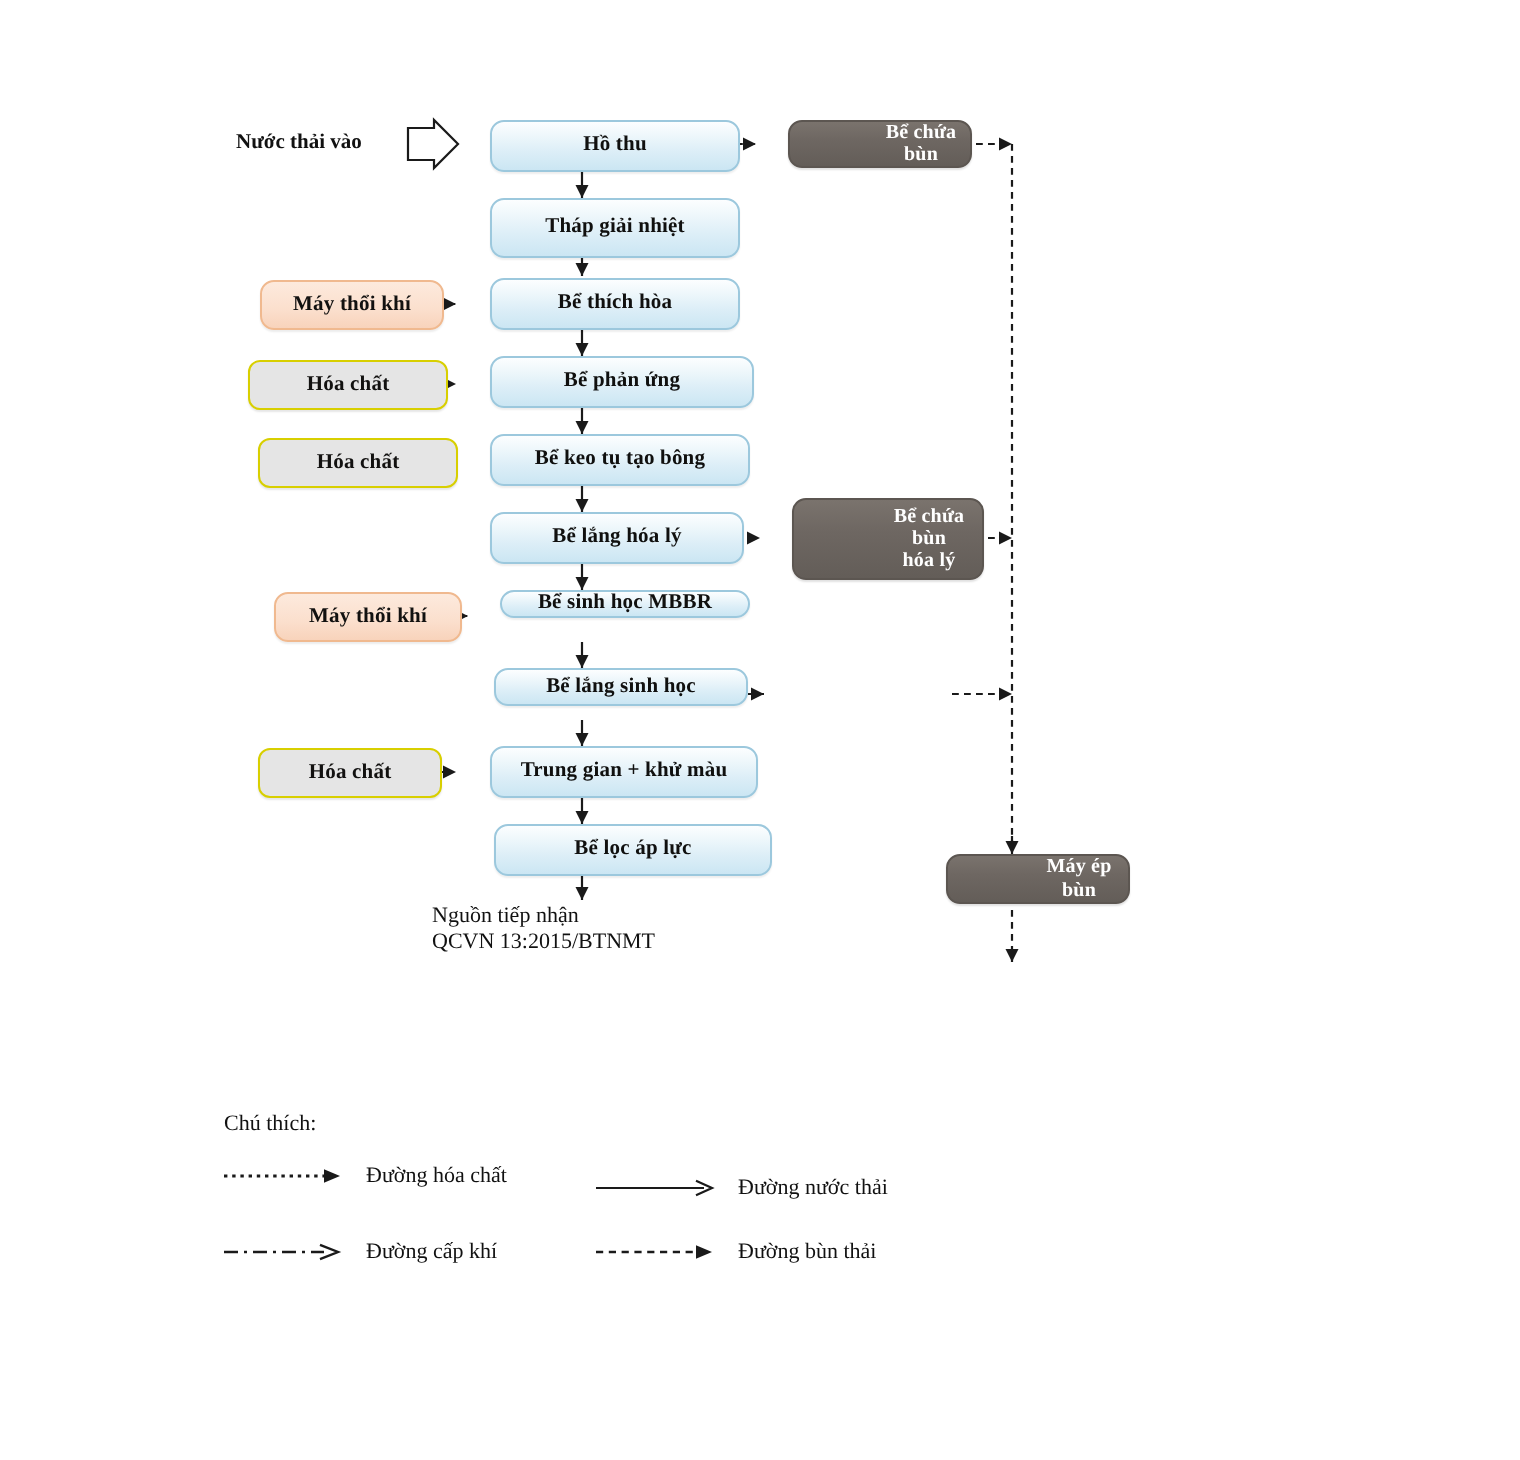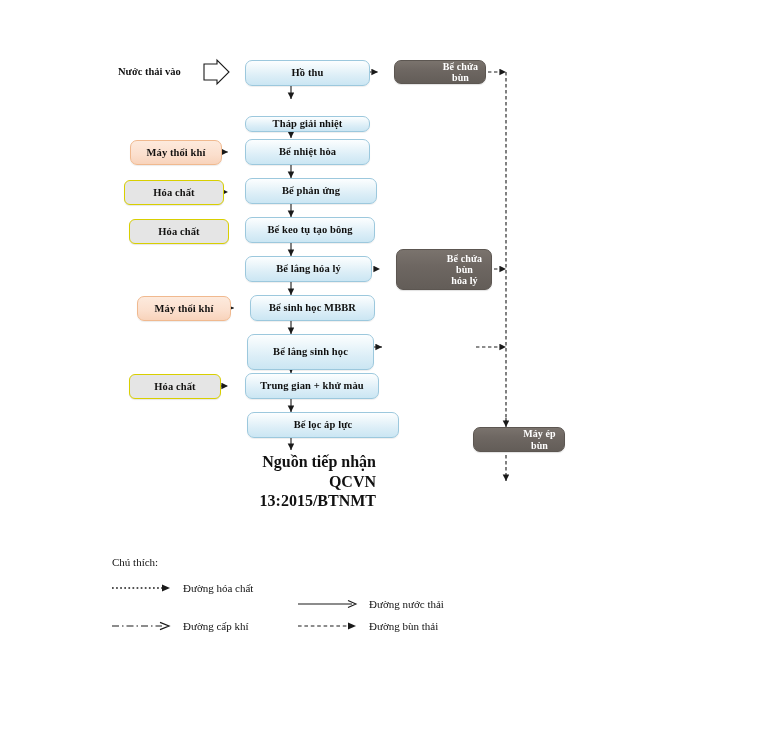--- a/index.html
+++ b/index.html
@@ -70,24 +70,24 @@
   .plain-label {
     position: absolute;
     font-size: 10.5px;
     font-weight: bold;
     color: #111;
     white-space: nowrap;
     z-index: 4;
   }
   .outlet-label {
     position: absolute;
-    font-size: 16px;
-    font-weight: bold;
-    color: #111;
-    text-align: right;
+    font-size: 11px;
+    font-weight: normal;
+    color: #111;
+    text-align: left;
     line-height: 1.22;
     z-index: 4;
   }
   
   #legend {
     position: absolute;
     left: 112px;
     top: 512px;
     width: 420px;
     z-index: 5;
@@ -180,37 +180,37 @@
       <line x1="506" y1="455" x2="506" y2="481" marker-end="url(#arrDash)"></line>
     </g>
 
     <path d="M204,64 L217,64 L217,60 L229,72 L217,84 L217,80 L204,80 Z" fill="#ffffff" stroke="#1a1a1a" stroke-width="1.1"></path>
   </svg>
 
   <div class="plain-label" style="left:118px; top:66px;">Nước thải vào</div>
 
   <div class="node blue" style="left:229px; top:60px; width:125px; height:26px;">Hồ thu</div>
 
-  <div class="node blue" style="left:229px; top:116px; width:125px; height:16px;">Tháp giải nhiệt</div>
-
-  <div class="node blue" style="left:229px; top:139px; width:125px; height:26px;">Bể nhiệt hòa</div>
+  <div class="node blue" style="left:229px; top:99px; width:125px; height:30px;">Tháp giải nhiệt</div>
+
+  <div class="node blue" style="left:229px; top:139px; width:125px; height:26px;">Bể thích hòa</div>
 
   <div class="node blue" style="left:229px; top:178px; width:132px; height:26px;">Bể phản ứng</div>
 
   <div class="node blue" style="left:229px; top:217px; width:130px; height:26px;">Bể keo tụ tạo bông</div>
 
   <div class="node blue" style="left:229px; top:256px; width:127px; height:26px;">Bể lắng hóa lý</div>
 
-  <div class="node blue" style="left:234px; top:295px; width:125px; height:26px;">Bể sinh học MBBR</div>
-
-  <div class="node blue" style="left:231px; top:334px; width:127px; height:36px;">Bể lắng sinh học</div>
+  <div class="node blue" style="left:234px; top:295px; width:125px; height:14px;">Bể sinh học MBBR</div>
+
+  <div class="node blue" style="left:231px; top:334px; width:127px; height:19px;">Bể lắng sinh học</div>
 
   <div class="node blue" style="left:229px; top:373px; width:134px; height:26px;">Trung gian + khử màu</div>
 
-  <div class="node blue" style="left:231px; top:412px; width:152px; height:26px;">Bể lọc áp lực</div>
+  <div class="node blue" style="left:231px; top:412px; width:139px; height:26px;">Bể lọc áp lực</div>
 
   <div class="outlet-label" style="left:216px; top:452px; width:160px;">
     <div>Nguồn tiếp nhận</div>
     <div>QCVN 13:2015/BTNMT</div>
   </div>
 
   <div class="node peach" style="left:114px; top:140px; width:92px; height:25px;">Máy thổi khí</div>
 
   <div class="node yellow" style="left:108px; top:180px; width:100px; height:25px;">Hóa chất</div>
 
@@ -238,21 +238,21 @@
       <div class="legend-entry" style="left:0px; top:0px;">
         <span class="swatch">
           <svg width="62" height="12">
             <line x1="0" y1="6" x2="52" y2="6" stroke="#1a1a1a" stroke-width="1.4" stroke-dasharray="1.7,2.4"></line>
             <path d="M50,2.6 L58,6 L50,9.4 z" fill="#1a1a1a"></path>
           </svg>
         </span>
         <span class="txt">Đường hóa chất</span>
       </div>
 
-      <div class="legend-entry" style="left:186px; top:16px;">
+      <div class="legend-entry" style="left:186px; top:6px;">
         <span class="swatch">
           <svg width="62" height="12">
             <line x1="0" y1="6" x2="54" y2="6" stroke="#1a1a1a" stroke-width="1.1"></line>
             <path d="M50,2.4 L58,6 L50,9.6" fill="none" stroke="#1a1a1a" stroke-width="1.1"></path>
           </svg>
         </span>
         <span class="txt">Đường nước thải</span>
       </div>
     </div>
 

